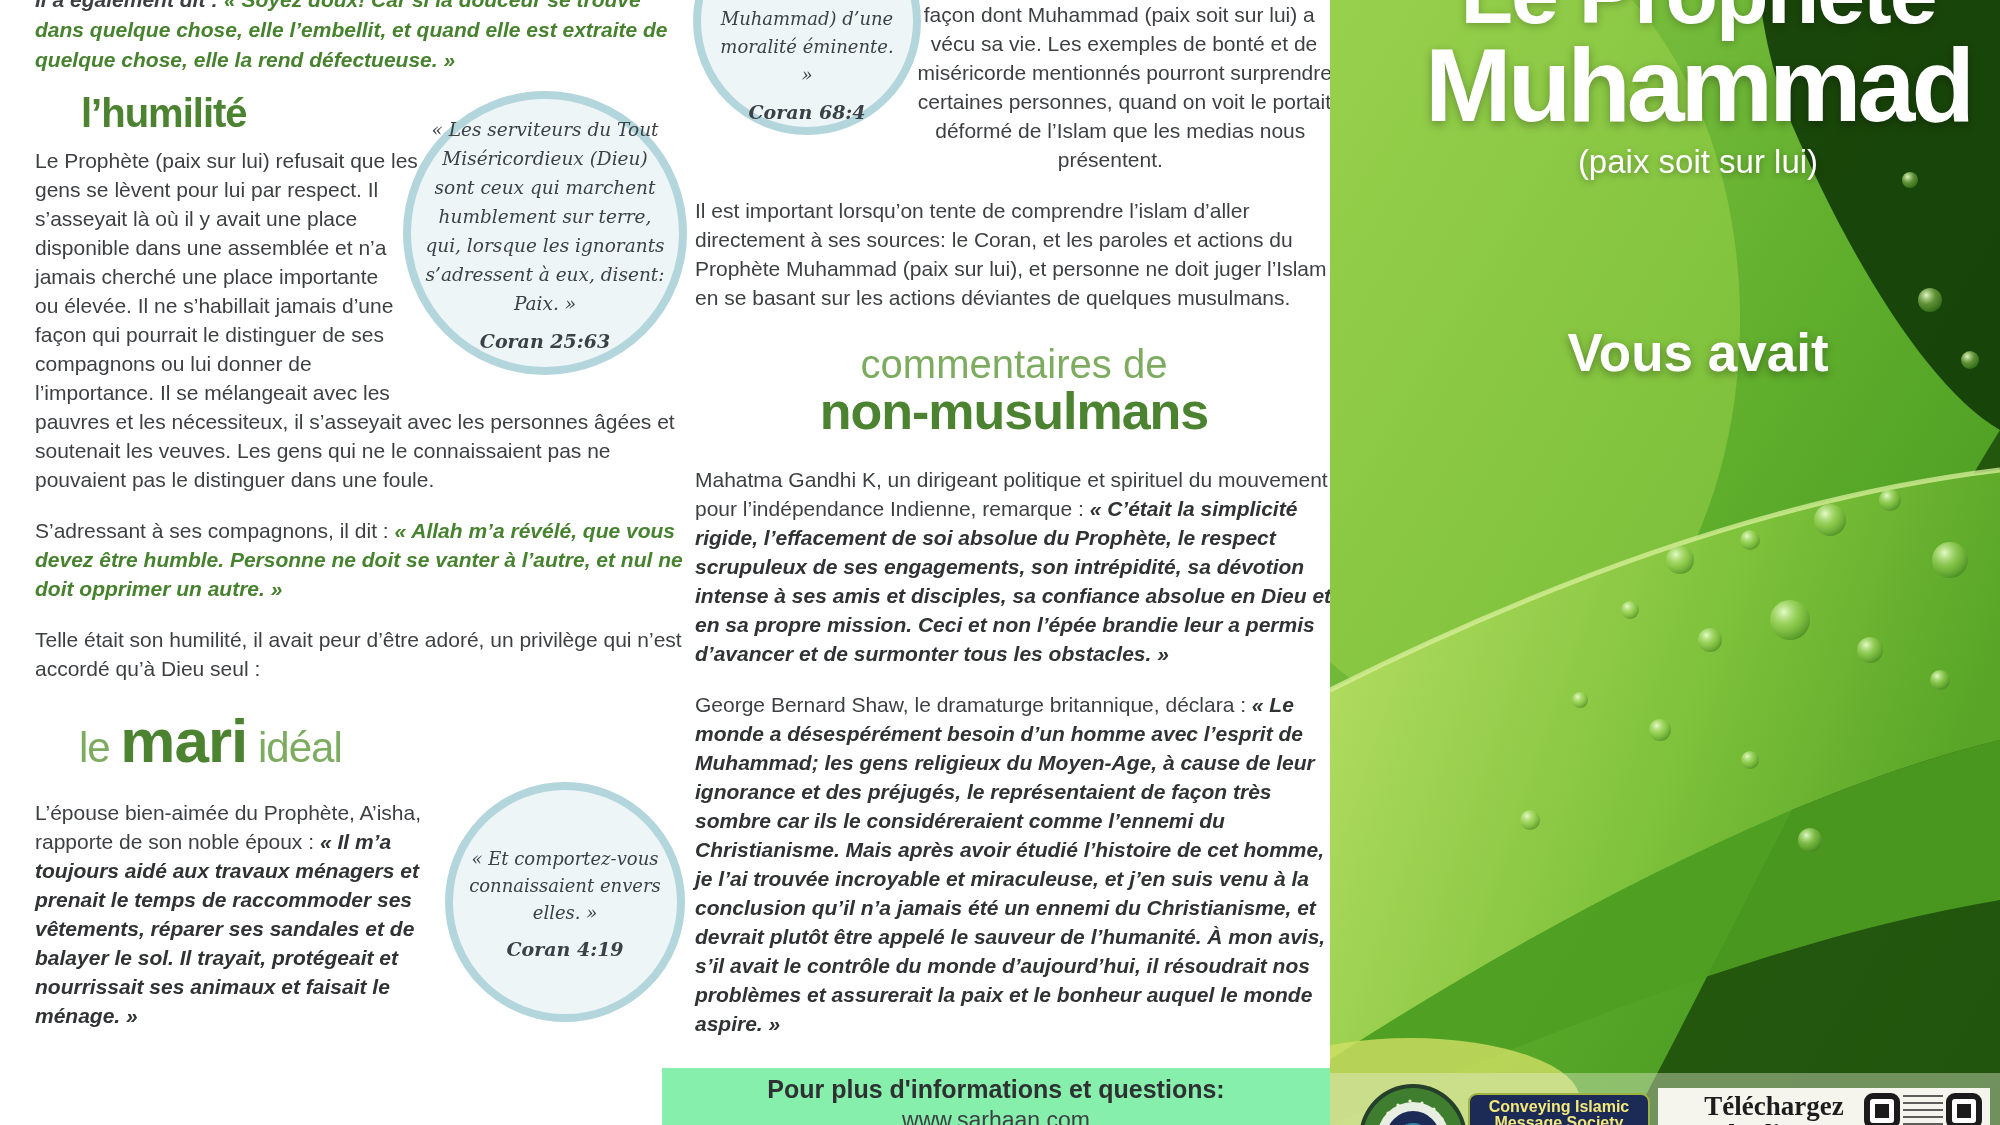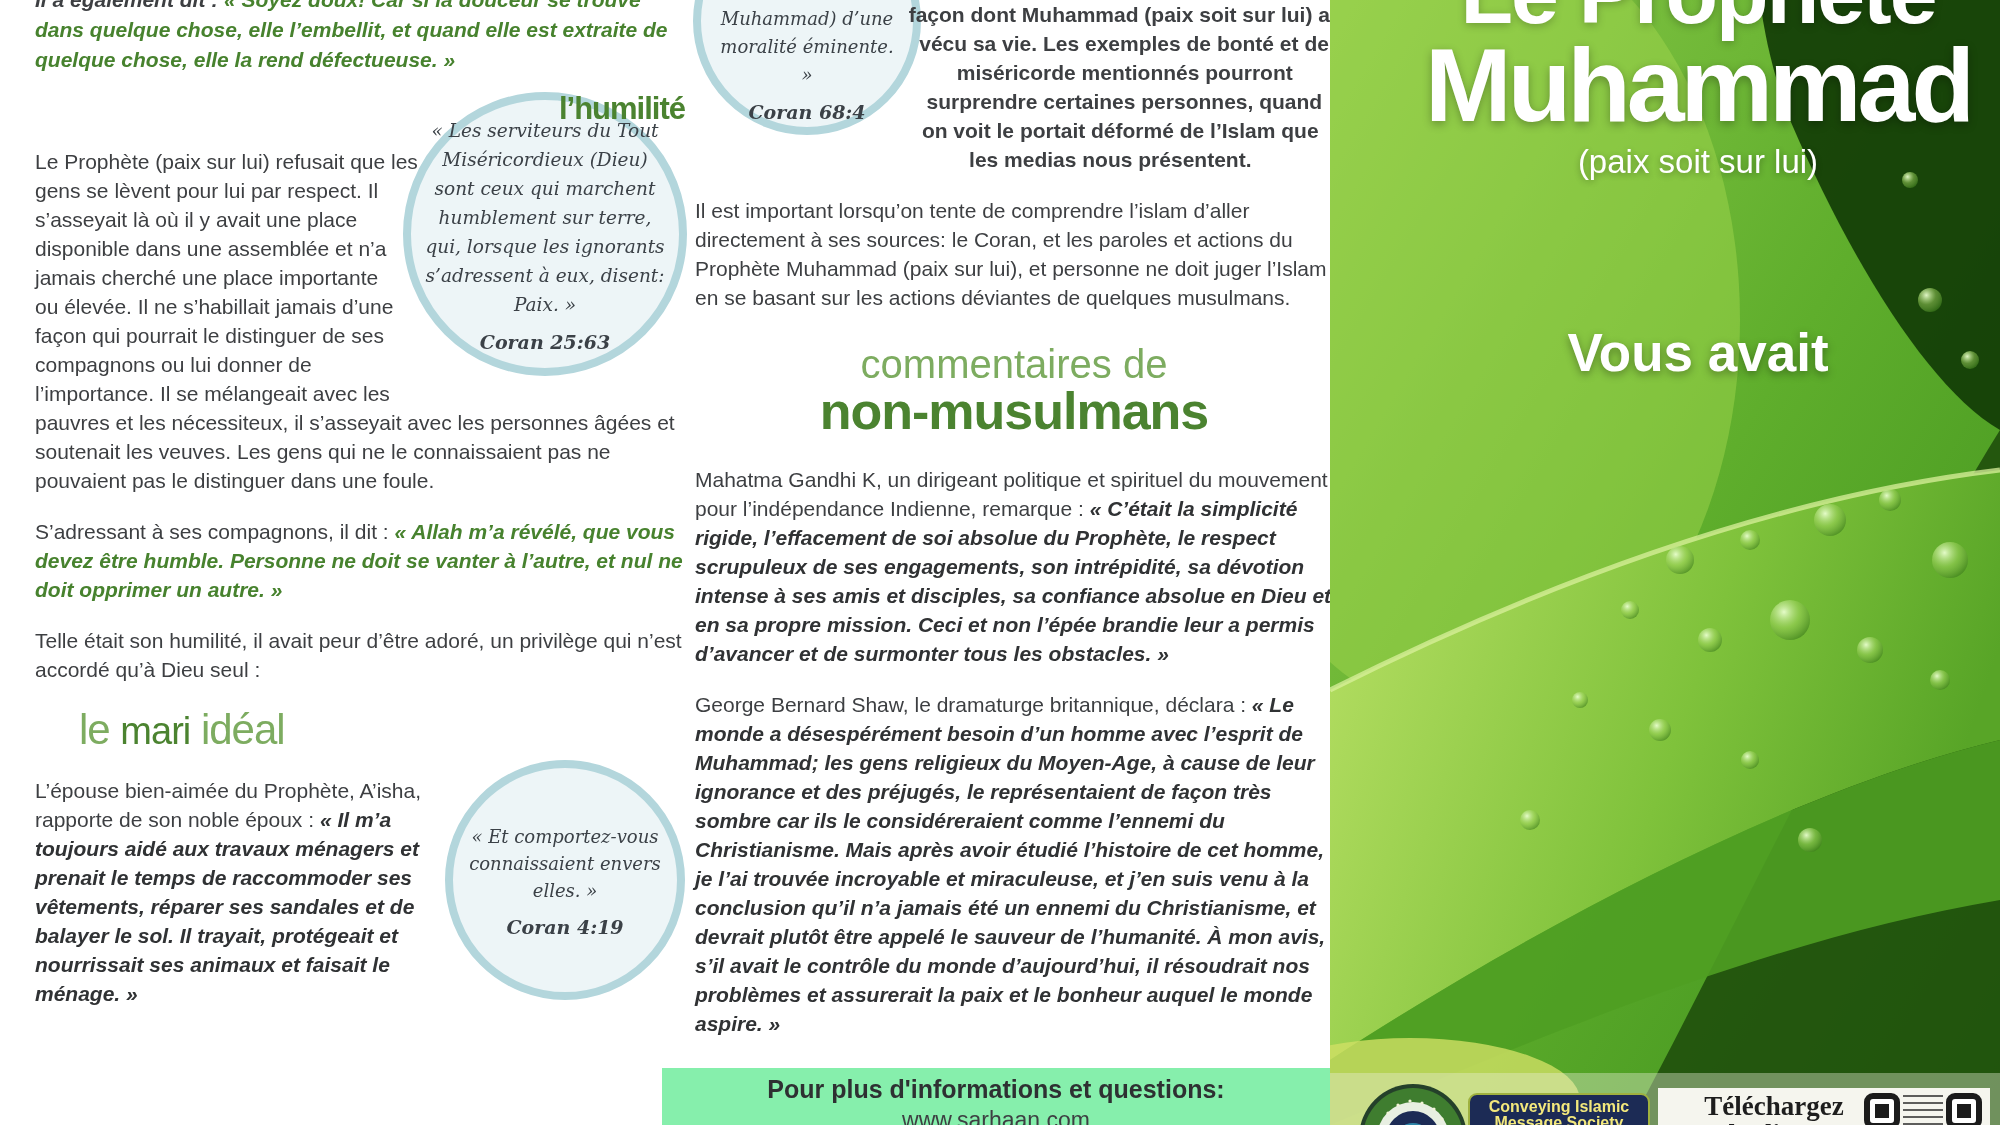--- a/index.html
+++ b/index.html
@@ -10,43 +10,43 @@
   .col-left{position:absolute;left:35px;top:0;width:650px;}
   .col-mid{position:absolute;left:695px;top:0;width:638px;}
 
   .body{font-size:21px;line-height:29px;color:#3d3f42;margin:0 0 22px 0;}
   .q-green{color:#47822e;font-weight:bold;font-style:italic;}
   .q-dark{color:#303234;font-weight:bold;font-style:italic;}
 
   .top-quote{margin:-15px 0 0 0;font-size:21px;line-height:30px;}
   .top-quote .plain{color:#3d3f42;font-weight:bold;font-style:italic;}
 
-  h1.h-green{margin:16px 0 20px 46px;font-size:31px;color:#4b8330;letter-spacing:-1px;text-align:right;}
+  h1.h-green{margin:16px 0 10px 46px;font-size:40px;color:#4b8330;letter-spacing:-1px;}
 
   .para-block::after{content:"";display:block;clear:both;}
 
   .coran-circle{box-sizing:border-box;border:8px solid #b3d6dc;background:#edf5f7;border-radius:50%;
                 display:flex;align-items:center;justify-content:center;text-align:center;
                 font-family:"DejaVu Serif",serif;font-style:italic;color:#3b4147;}
   .circle-inner{padding:6px 10px;max-width:250px;}
   .c-quote{font-size:18.5px;line-height:29px;}
   .c-ref{font-weight:bold;margin-top:12px;font-size:19px;}
 
   .c1{float:right;width:284px;height:284px;shape-outside:circle(50%);margin:-55px -2px 14px 18px;}
   .c3{float:right;width:240px;height:240px;shape-outside:circle(50%);margin:-16px 0 12px 16px;}
   .c3 .c-quote{font-size:18px;line-height:27px;}
   .c2{float:left;width:228px;height:228px;shape-outside:circle(50%);margin:-93px 16px 14px -2px;
       align-items:flex-start;}
   .c2 .circle-inner{padding-top:62px;max-width:185px;}
   .c2 .c-quote{font-size:18px;line-height:28px;}
 
   h2.h-mari{margin:10px 0 22px 44px;color:#7dac60;font-weight:normal;font-size:42px;letter-spacing:-1px;}
-  .h-mari .h-bold{color:#4b8330;font-weight:normal;font-size:38px;}
-
-  .centered{text-align:center;font-weight:bold;}
+  .h-mari .h-bold{color:#4b8330;font-weight:bold;font-size:62px;}
+
+  .centered{text-align:center;}
 
   .h-comments{text-align:center;margin:30px 0 24px;}
   .h-comments .line1{font-size:40px;color:#7dac60;letter-spacing:0px;}
   .h-comments .line2{font-size:52px;font-weight:bold;color:#4b8330;margin-top:-6px;letter-spacing:-1px;}
 
   
   .footer-band{position:absolute;left:662px;top:1068px;width:668px;height:57px;background:#86efac;
                text-align:center;}
   .f-line1{font-size:25px;font-weight:bold;color:#2e3032;padding-top:7px;}
   .f-line2{font-size:23px;color:#3d3f42;margin-top:3px;}

